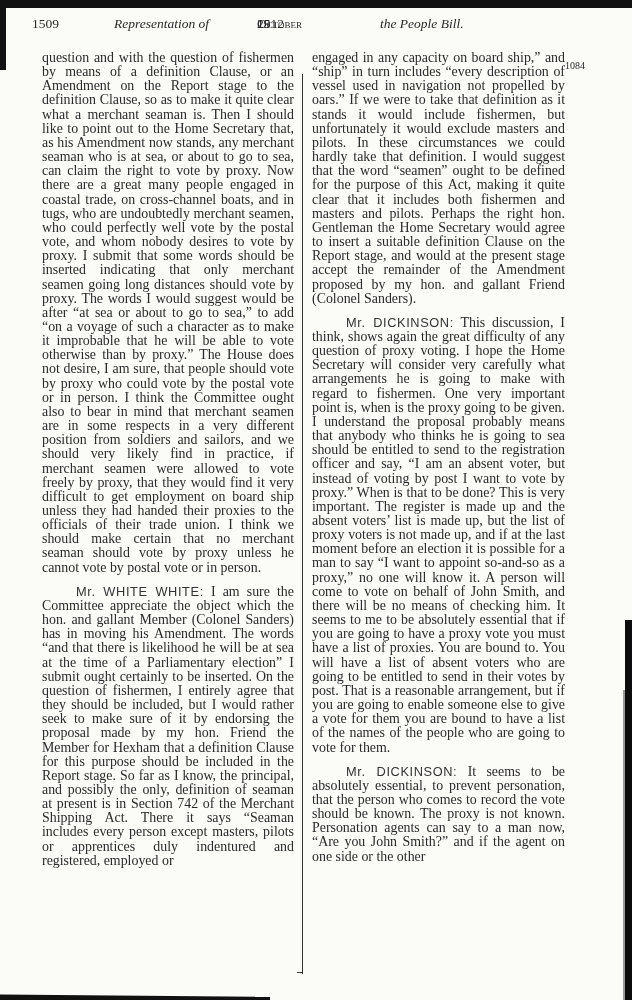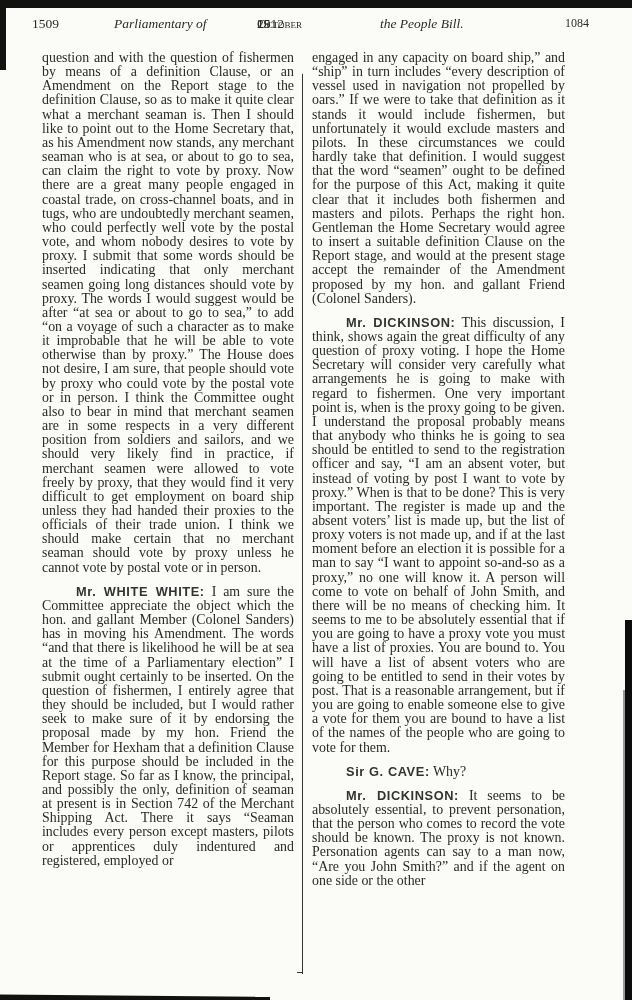--- a/index.html
+++ b/index.html
@@ -18,55 +18,55 @@
     .header {
       position: absolute; top: 16px; left: 32px; width: 568px; height: 20px;
       font-size: 13.5px;
     }
     .header span { position: absolute; top: 0; white-space: nowrap; }
     .hdr-num-left { left: 0; }
     .hdr-title-left { left: 82px; font-style: italic; }
     .hdr-date { left: 225px; }
     .hdr-date .sc { font-variant: small-caps; }
     .hdr-title-right { left: 348px; font-style: italic; }
-    .hdr-num-right { left: 533px; font-size: 12px; }
+    .hdr-num-right { left: 533px; font-size: 10px; margin-top: 44px; }
     .col {
       position: absolute; top: 43px; width: 268px;
       font-size: 13.9px; line-height: 14.15px; text-align: justify;
       hyphens: manual;
     }
     .col-left { left: 34px; }
     .col-right { left: 304px; width: 269px; }
     .col p { margin: 8px; }
     .col p + p { margin-top: 10px; }
     .col p.indent { text-indent: 14px; }
     .speaker {
       font-family: "Liberation Sans", "DejaVu Sans", sans-serif;
-      font-weight: bold; font-size: 12.8px; letter-spacing: 0.6px; color: #333; padding-left: 20px;
+      font-weight: normal; font-size: 12.8px; letter-spacing: 0.6px; color: #333; padding-left: 20px;
     }
     .divider {
       position: absolute; left: 302px; top: 74px; width: 1px; height: 900px;
       background: #333;
     }
     .divider-tick {
       position:absolute; left:297px; top:972px; width:6px; height:1px; background:#333;
     }
   </style>
 </head>
 <body>
 
 <div class="top-edge"></div>
 <div class="top-edge-left"></div>
 <div class="right-edge"></div>
 <div class="right-edge-shadow"></div>
 <div class="bottom-edge"></div>
 
 <div class="header">
   <span class="hdr-num-left">1509</span>
-  <span class="hdr-title-left">Parliamentary of</span>
+  <span class="hdr-title-left">Representation of</span>
   <span class="hdr-date">
       <span>25</span> 
       <span class="sc">October</span> 
       <span>1912</span>
     </span>
   <span class="hdr-title-right">the People Bill.</span>
   <span class="hdr-num-right">1084</span>
 </div>
 
 <div class="divider"></div>
@@ -84,20 +84,16 @@
 
 <div class="col col-right">
   <p>
     <span>engaged in any capacity on board ship,” and “ship” in turn includes “every description of vessel used in navigation not propelled by oars.”  If we were to take that definition as it stands it would include fishermen, but unfortunately it would exclude masters and pilots.  In these circumstances we could hardly take that definition.  I would suggest that the word “seamen” ought to be defined for the purpose of this Act, making it quite clear that it includes both fishermen and masters and pilots.  Perhaps the right hon. Gentleman the Home Secretary would agree to insert a suitable definition Clause on the Report stage, and would at the present stage accept the remainder of the Amendment proposed by my hon. and gallant Friend (Colonel Sanders).</span>
   </p>
   <p class="indent">
     <span class="speaker">Mr. DICKINSON:</span>
     <span>This discussion, I think, shows again the great difficulty of any question of proxy voting.  I hope the Home Secretary will consider very carefully what arrangements he is going to make with regard to fishermen.  One very important point is, when is the proxy going to be given.  I understand the proposal probably means that anybody who thinks he is going to sea should be entitled to send to the registration officer and say, “I am an absent voter, but instead of voting by post I want to vote by proxy.” When is that to be done?  This is very important.  The register is made up and the absent voters’ list is made up, but the list of proxy voters is not made up, and if at the last moment before an election it is possible for a man to say “I want to appoint so-and-so as a proxy,” no one will know it.  A person will come to vote on behalf of John Smith, and there will be no means of checking him.  It seems to me to be absolutely essential that if you are going to have a proxy vote you must have a list of proxies.  You are bound to.  You will have a list of absent voters who are going to be entitled to send in their votes by post.  That is a reasonable arrangement, but if you are going to enable someone else to give a vote for them you are bound to have a list of the names of the people who are going to vote for them.</span>
   </p>
   <p class="indent">
-    <span class="speaker">Sir G. CAVE:</span>
-    <span>Why?</span>
-  </p>
-  <p class="indent">
     <span class="speaker">Mr. DICKINSON:</span>
     <span>It seems to be absolutely essential, to prevent personation, that the person who comes to record the vote should be known.  The proxy is not known.  Personation agents can say to a man now, “Are you John Smith?” and if the agent on one side or the other</span>
   </p>
 </div>
 
 </body></html>

